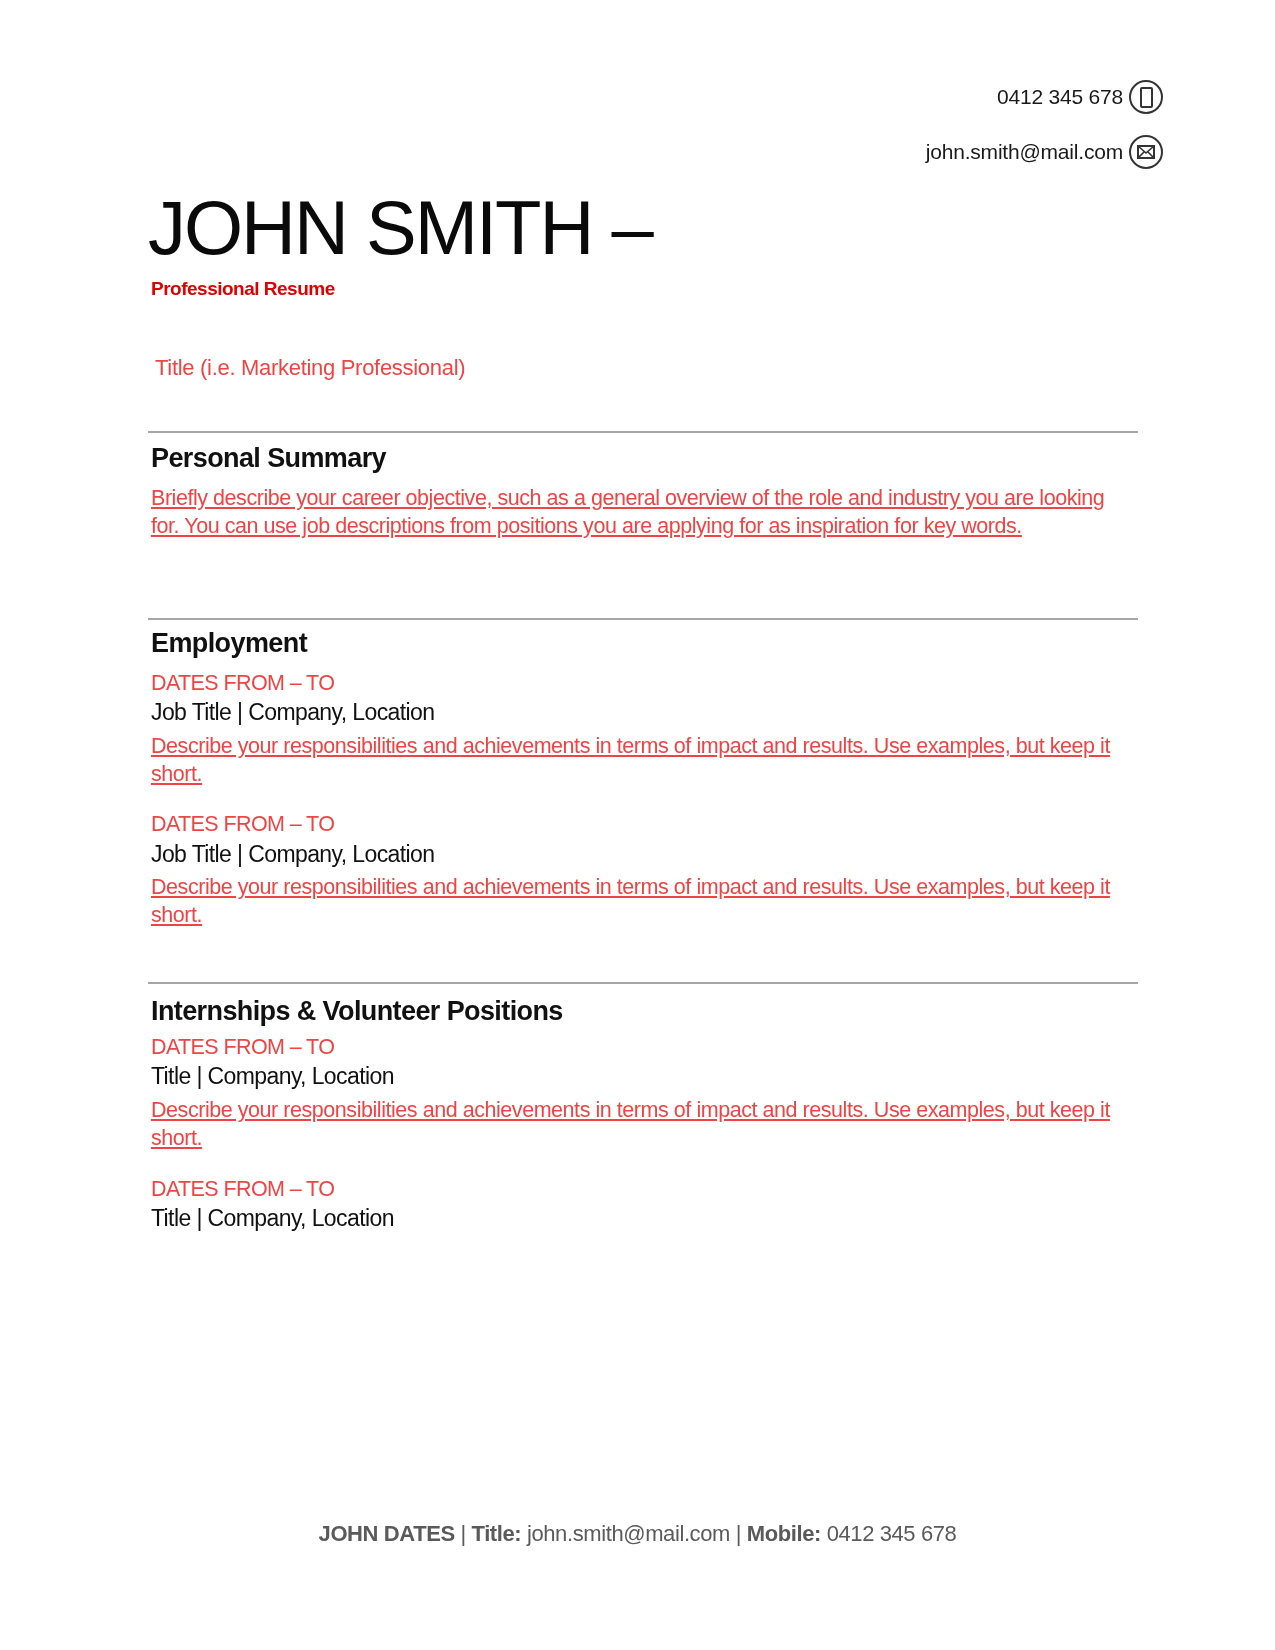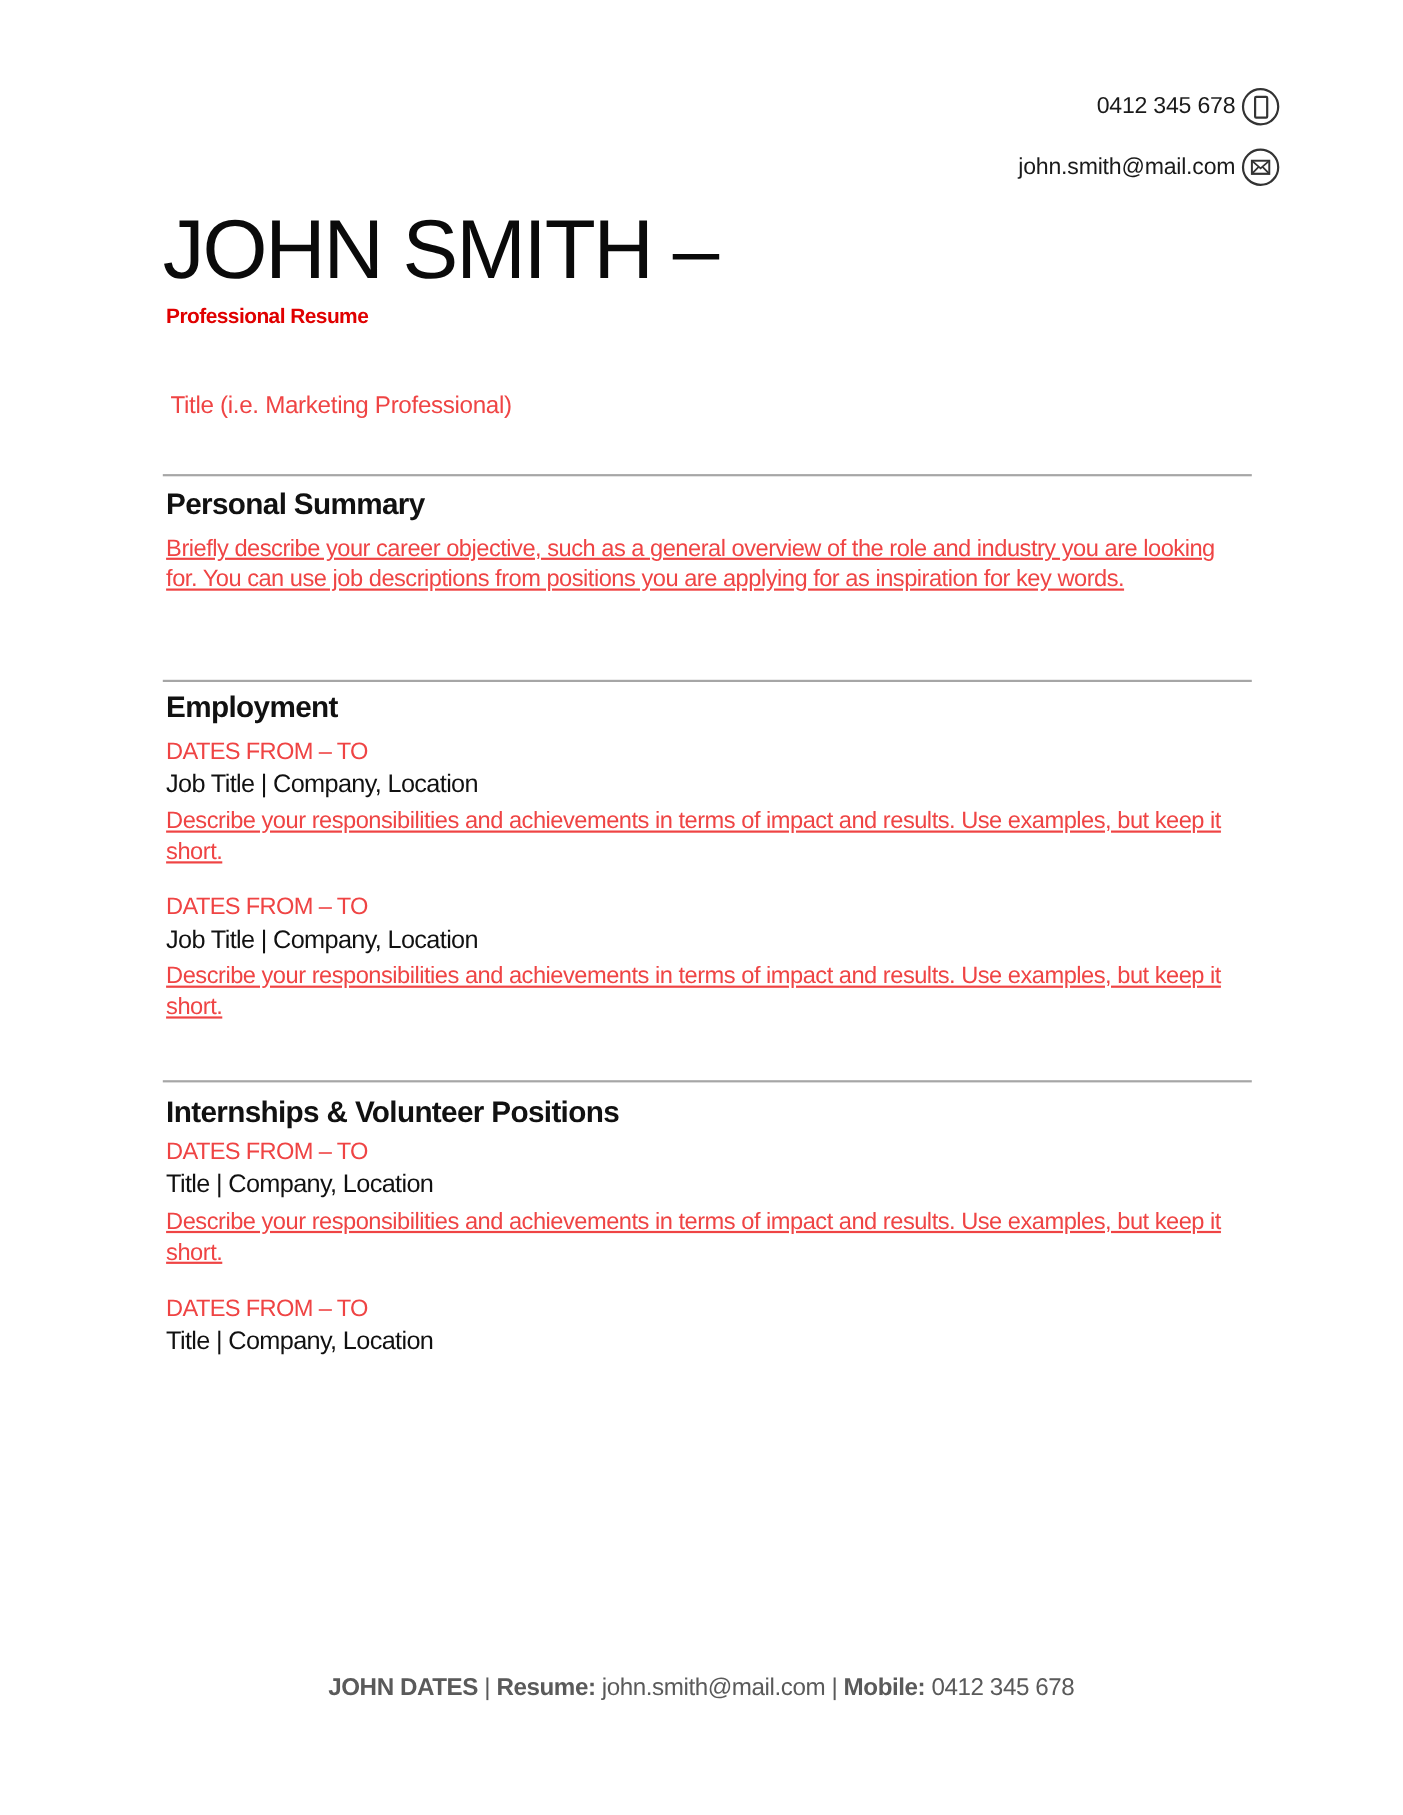--- a/index.html
+++ b/index.html
@@ -91,14 +91,14 @@
 <div class="abs section-heading" style="top:998px;">Internships &amp; Volunteer Positions</div>
 
 <div class="abs dates" style="top:1037px;">DATES FROM – TO</div>
 <div class="abs job" style="top:1065px;">Title | Company, Location</div>
 <div class="abs body-text" style="top:1097px;">Describe your responsibilities and achievements in terms of impact and results. Use examples, but keep it short.</div>
 
 <div class="abs dates" style="top:1179px;">DATES FROM – TO</div>
 <div class="abs job" style="top:1207px;">Title | Company, Location</div>
 
 <div class="abs footer">
-  <b>JOHN DATES</b><span> | </span><b>Resume:</b><span> john.smith@mail.com</span><span> | </span><b>Mobile:</b><span> 0412 345 678</span>
+  <b>JOHN DATES</b><span> | </span><b>Title:</b><span> john.smith@mail.com</span><span> | </span><b>Mobile:</b><span> 0412 345 678</span>
 </div>
 
 </body></html>

